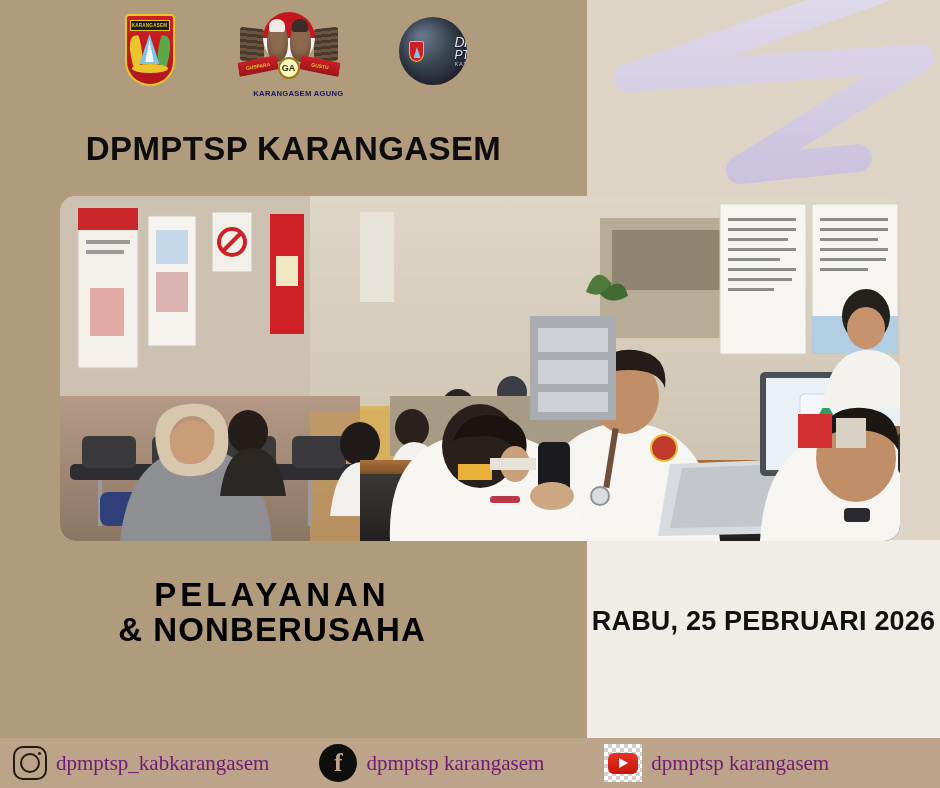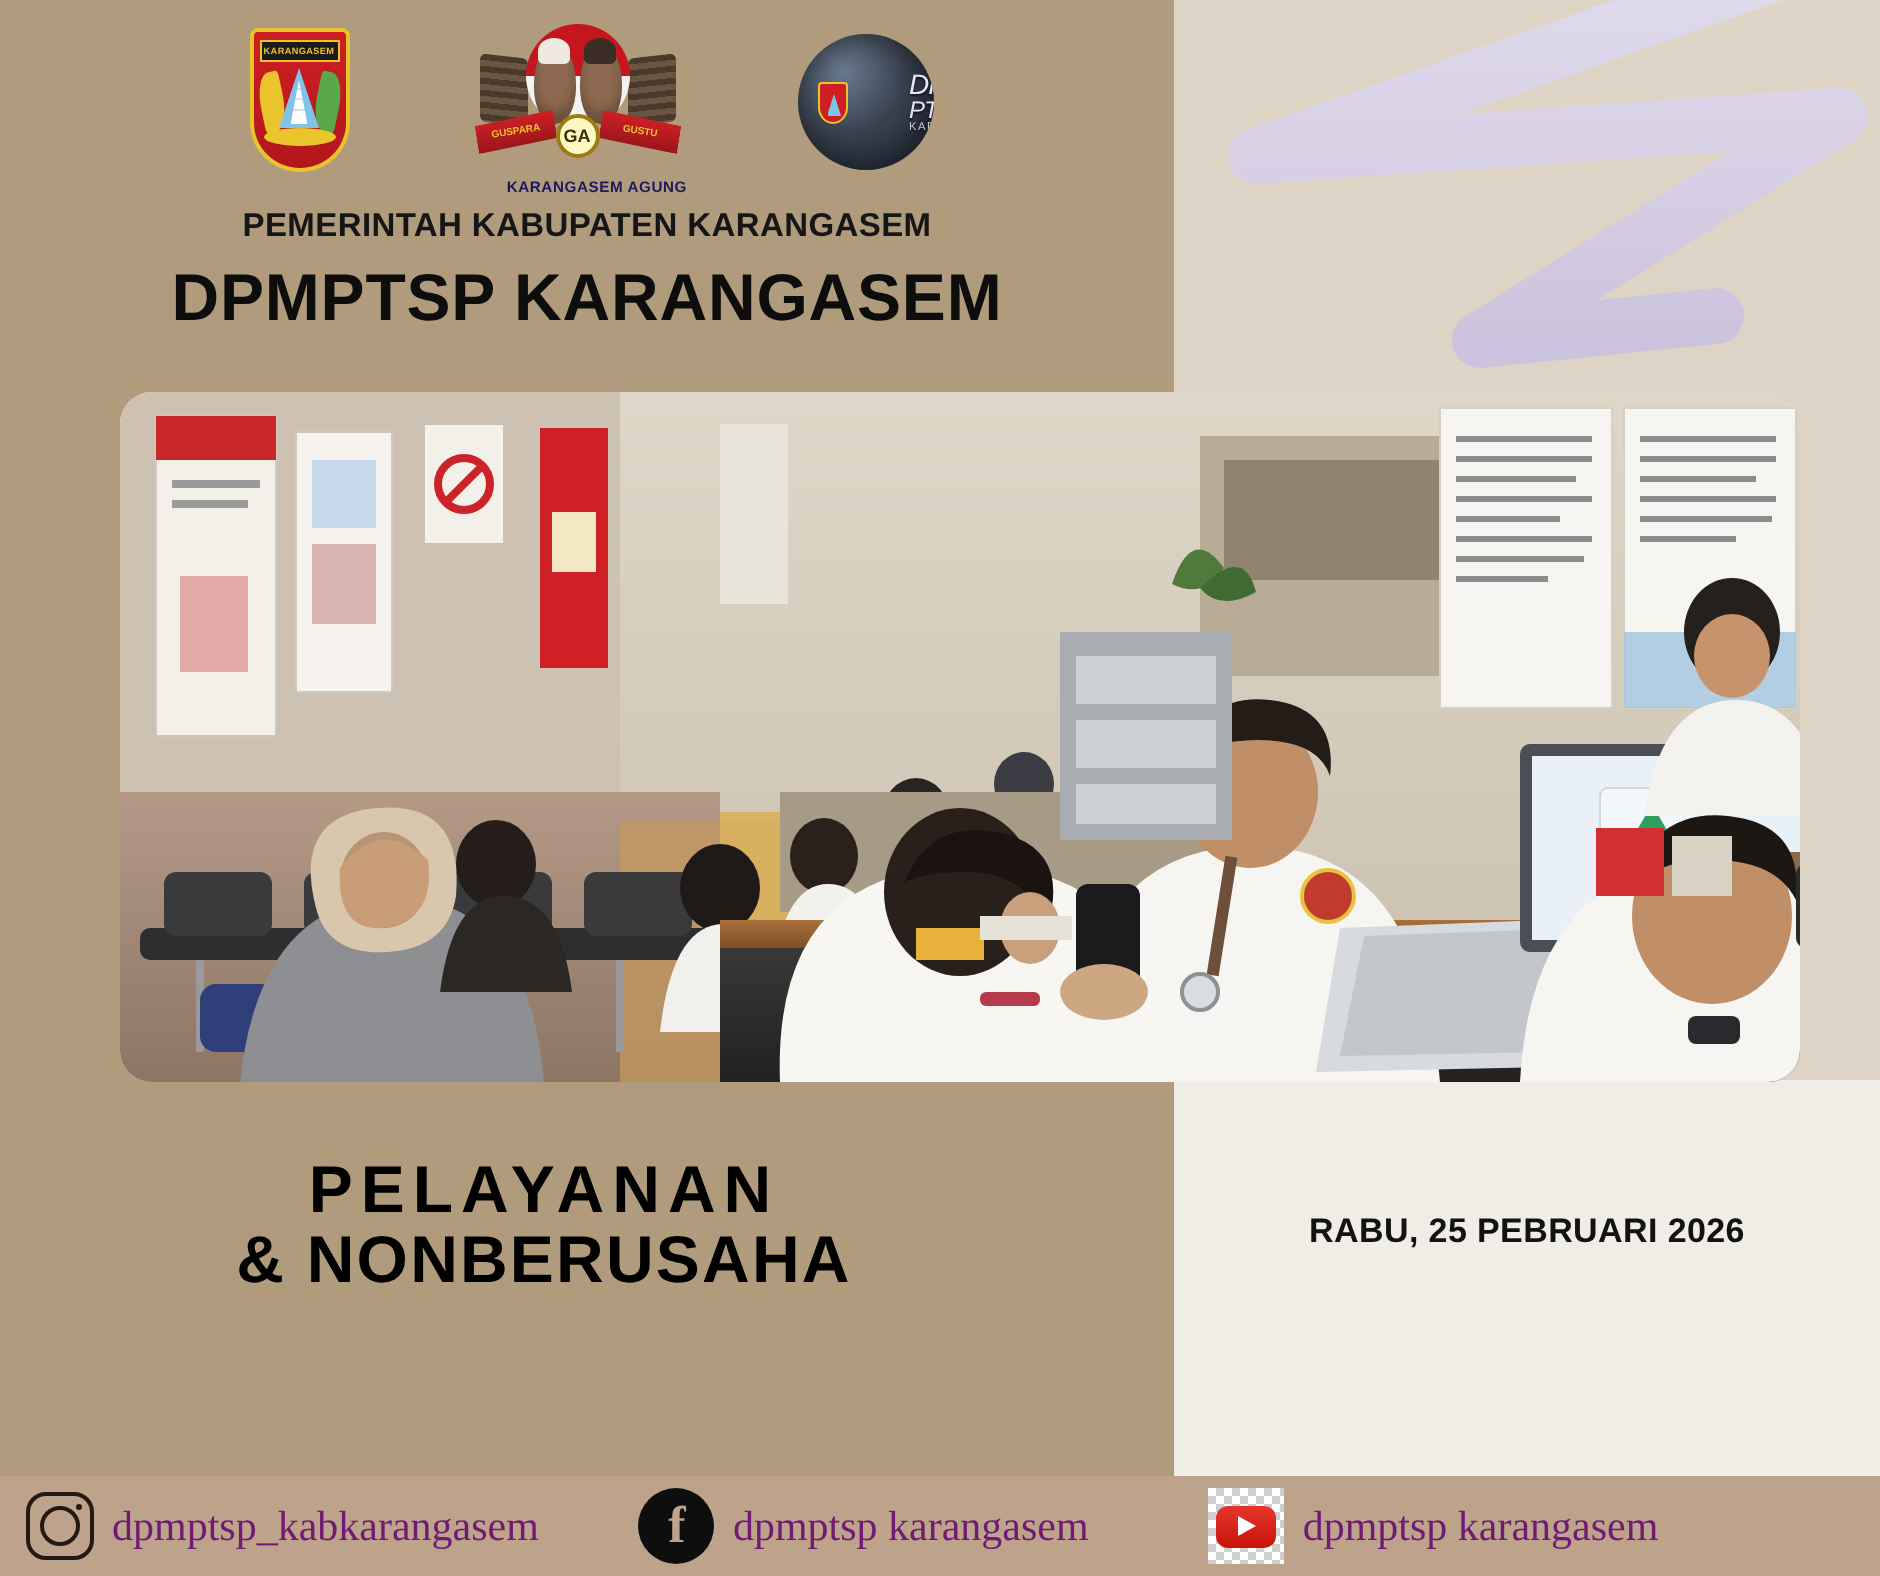--- a/index.html
+++ b/index.html
@@ -193,21 +193,21 @@
   .headline .l1 { font-size:33px; letter-spacing:4px; }
   .headline .l2 { font-size:33px; letter-spacing:1.1px; }
   .headline .l3 { font-size:33px; letter-spacing:1.1px; }
 
   
   .date-box {
     position:absolute; left:587px; top:606px; width:353px;
     text-align:center; z-index:5;
   }
   .date-text {
-    font-size:17px; font-weight:bold; color:#121212; letter-spacing:.2px;
+    font-size:27px; font-weight:bold; color:#121212; letter-spacing:.2px;
   }
 
   
   .footer {
     position:absolute; left:0; top:738px; width:940px; height:50px;
     background:#bda389; z-index:8;
     display:flex; align-items:center;
   }
   .social {
     display:flex; align-items:center; gap:9px;
@@ -304,21 +304,20 @@
           <div class="wordmark">
             <div class="w1">DPM</div>
             <div class="w2">PTSP</div>
             <div class="w3">KARANGASEM</div>
           </div>
         </div>
       </div>
 
     </div>
 
-    <div class="org-line">PEMERINTAH KABUPATEN KARANGASEM</div>
     <div class="org-title">DPMPTSP KARANGASEM</div>
   </div>
 
   <div class="photo">
     <svg viewBox="0 0 840 345" preserveAspectRatio="xMidYMid slice" xmlns="http://www.w3.org/2000/svg">
       <defs>
         <linearGradient id="wall" x1="0" y1="0" x2="0" y2="1">
           <stop offset="0%" stop-color="#ded6c6"></stop>
             <stop offset="100%" stop-color="#c9bfae"></stop>
         </linearGradient>

